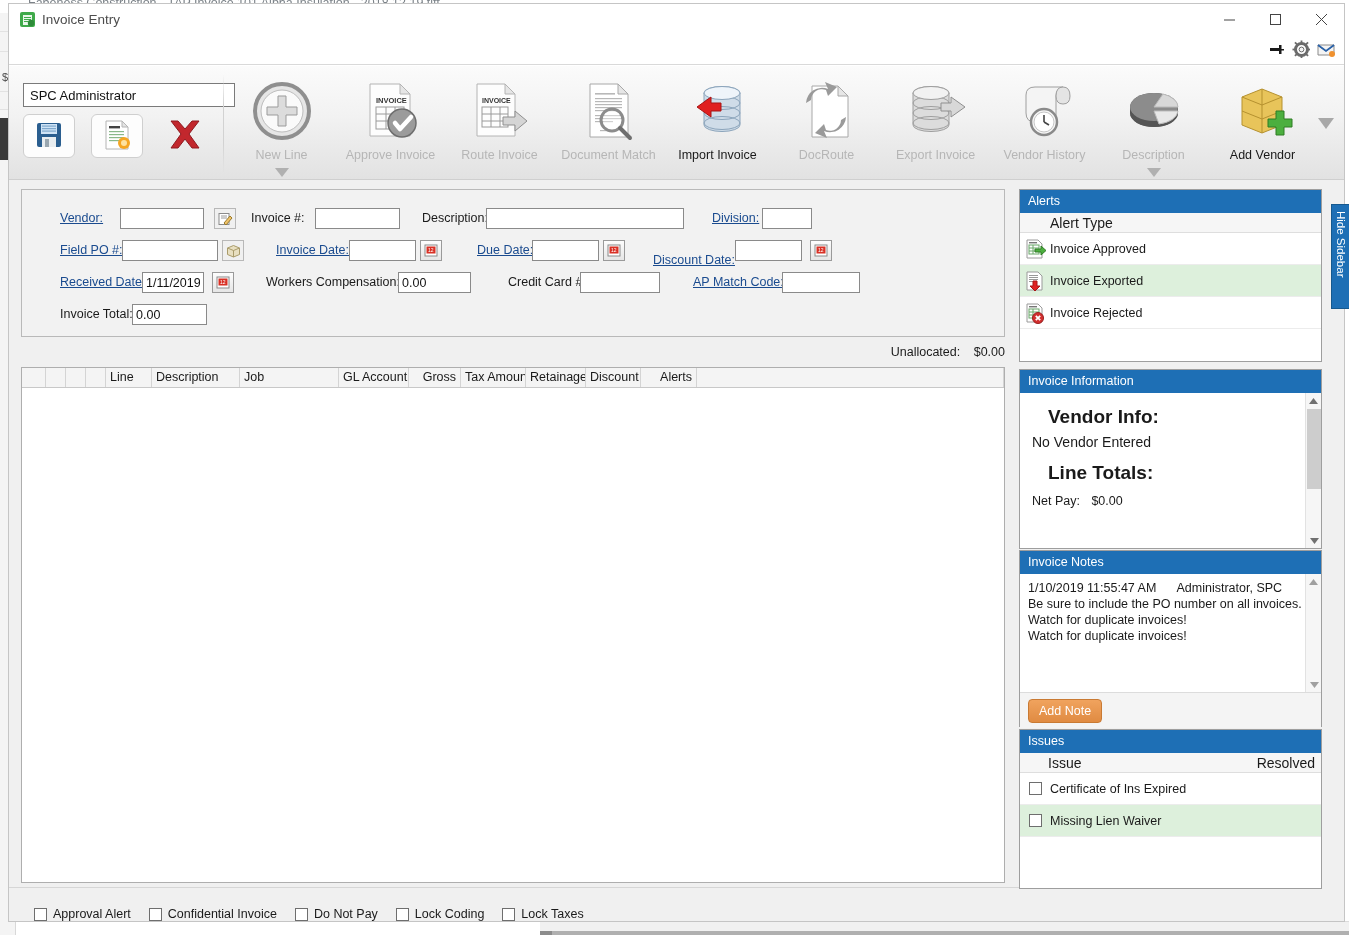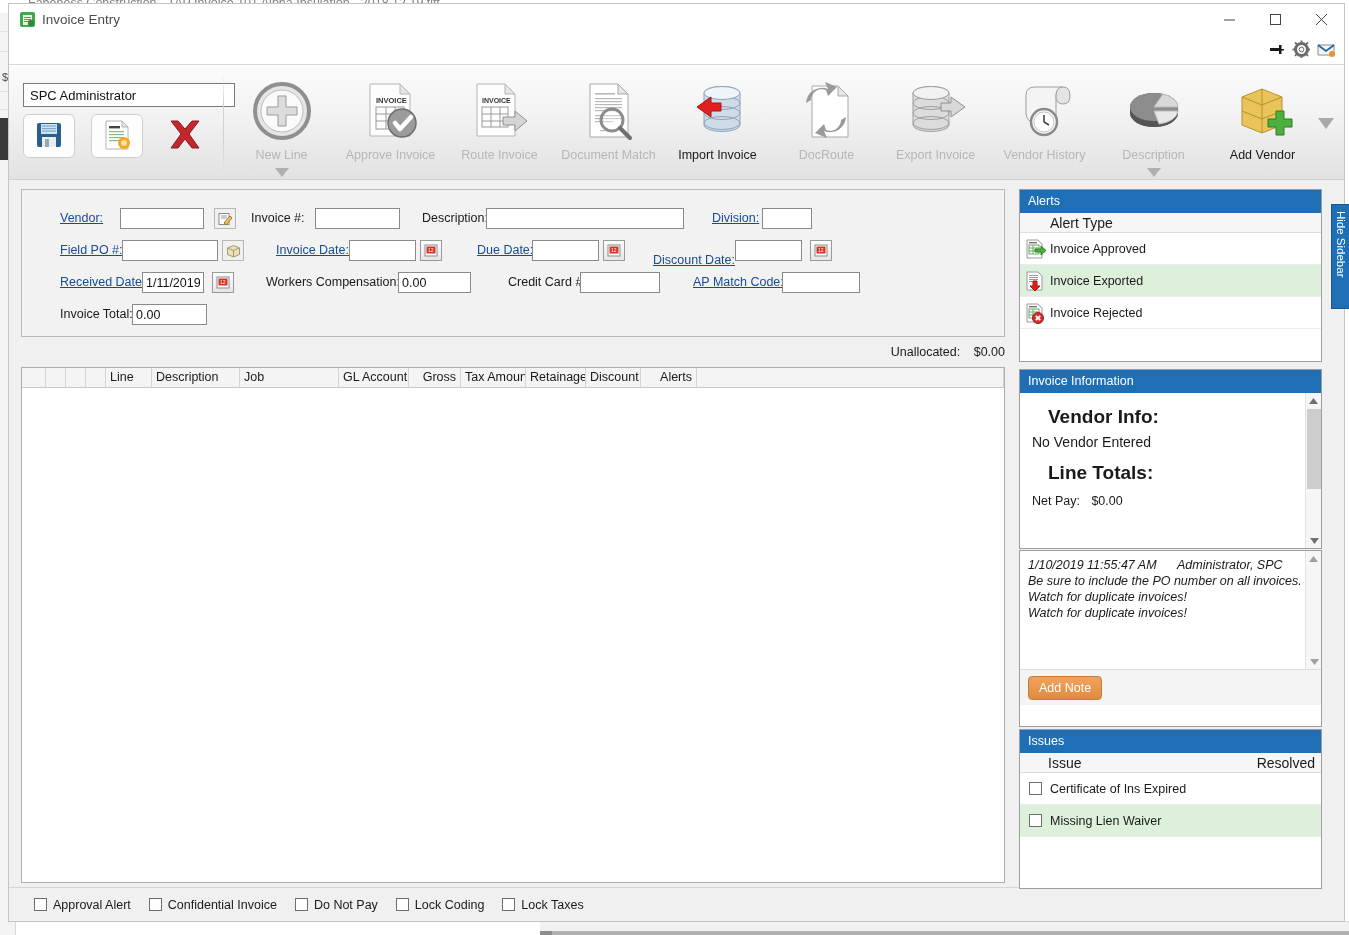--- a/index.html
+++ b/index.html
@@ -193,21 +193,21 @@
     border-right: 1px solid #d4d4d4; padding: 0 4px; overflow: hidden;
     white-space: nowrap;
   }
   .gh.r { text-align: right; }
   .grid-body { background: #fff; height: calc(100% - 20px); }
 
   
   .statusbar {
     position: absolute; left: 0; bottom: 0; width: 1016px; height: 34px;
     background: #f0f0f0; border-top: 1px solid #d6d6d6;
-    display: flex; align-items: center; padding-left: 25px; gap: 18px;
+    display: flex; align-items: flex-end; padding-left: 25px; gap: 18px;
   }
   .cbx { display: flex; align-items: center; gap: 6px; font-size: 12.5px; color: #1a1a1a; }
   .cbx .box {
     width: 13px; height: 13px; border: 1px solid #6e6e6e; background: #fff;
   }
 
   
   .sidebar {
     position: absolute; left: 1010px; top: 9px; width: 305px; bottom: 0;
   }
@@ -241,21 +241,21 @@
     height: 15px; display: flex; align-items: center; justify-content: center;
   }
   .vscroll .thumb {
     position: absolute; left: 1px; width: 14px; background: #cdcdcd;
   }
 
   .notesbody {
     padding: 6px 8px; font-size: 12.5px; color: #1a1a1a; line-height: 16px;
     height: 118px; overflow: hidden; position: relative; background: #fff;
   }
-  .noteline { white-space: pre; font-style: italic; }
+  .noteline { white-space: pre; }
   .notes-actions {
     border-top: 1px solid #dcdcdc; background: #f4f4f4; padding: 6px 8px; height: 36px;
   }
   .addnote {
     background: linear-gradient(to bottom,#f0a35e,#e08b42);
     border: 1px solid #c97a33; border-radius: 4px;
     color: #ffffff; font-size: 12.5px; padding: 4px 10px;
     font-family: "Liberation Sans", sans-serif;
   }
 
@@ -806,20 +806,21 @@
             <div class="arrow" style="position:absolute; bottom:0; width:16px;">
               <svg width="9" height="6">
                   <polygon points="0,0 9,0 4.5,6" fill="#707070"></polygon>
                 </svg>
             </div>
           </div>
         </div>
       </div>
 
       <div class="panel" style="top:361px; height:177px;">
+        <div class="phead">Invoice Notes</div>
         <div class="notesbody">
           <div class="noteline">1/10/2019 11:55:47 AM      Administrator, SPC</div>
           <div class="noteline">Be sure to include the PO number on all invoices.</div>
           <div class="noteline">Watch for duplicate invoices!</div>
           <div class="noteline">Watch for duplicate invoices!</div>
           <div class="vscroll">
             <div class="arrow">
               <svg width="9" height="6">
                   <polygon points="4.5,0 9,6 0,6" fill="#a0a0a0"></polygon>
                 </svg>

